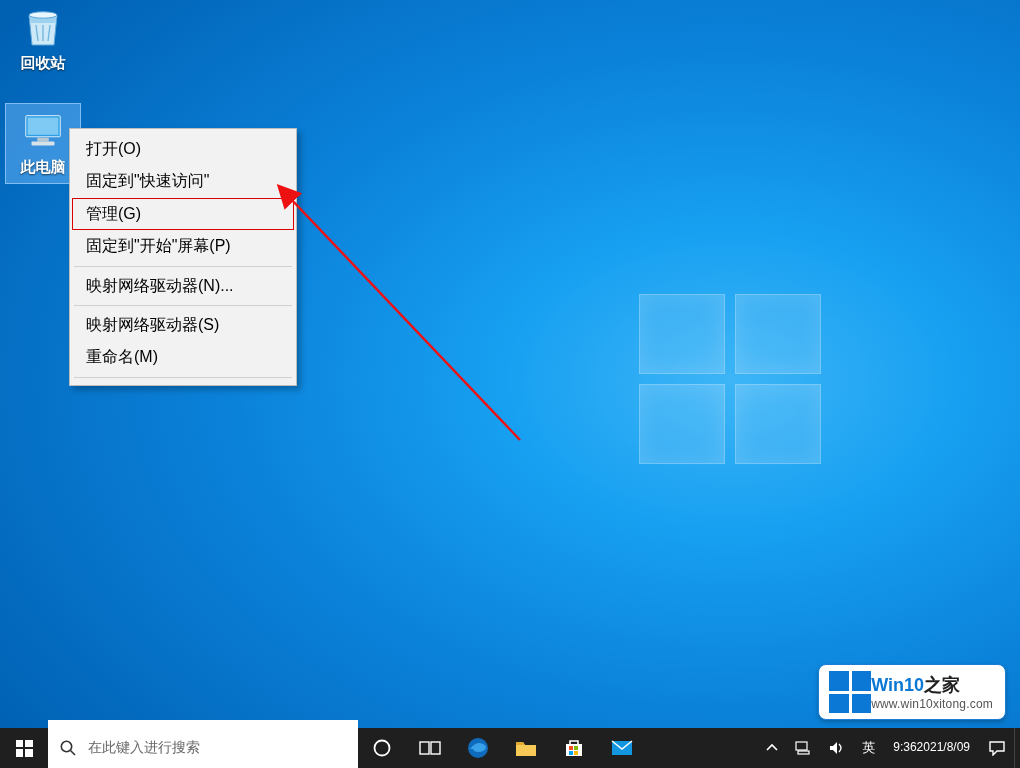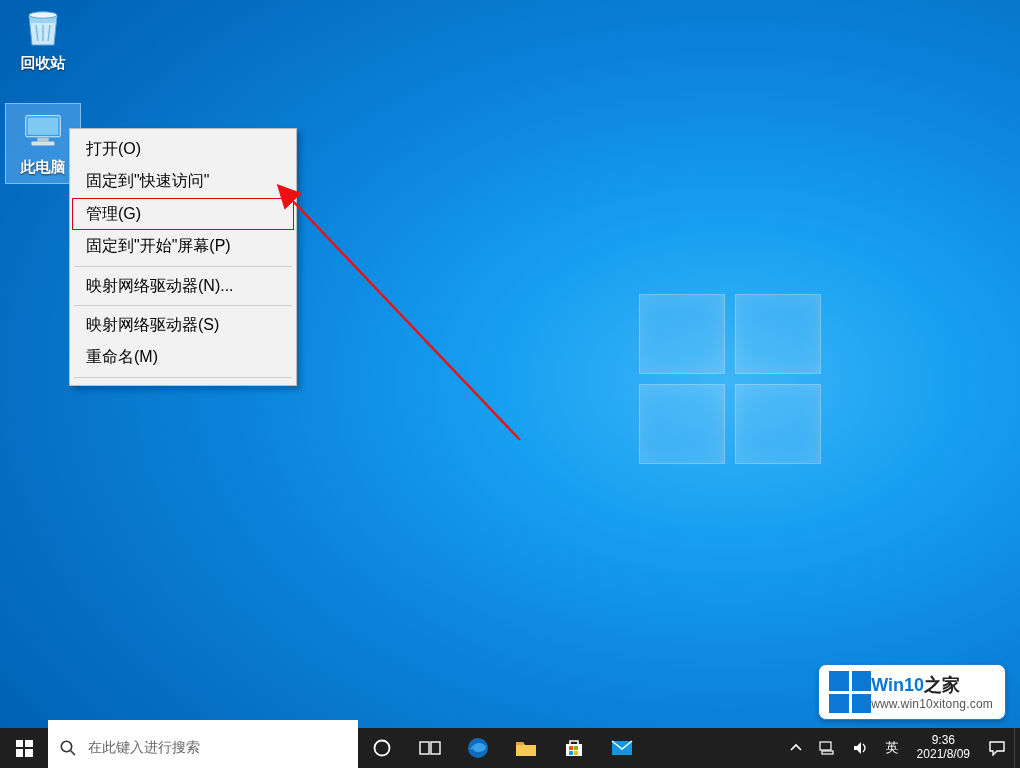--- a/index.html
+++ b/index.html
@@ -66,21 +66,21 @@
   }
   .tb-btn { width:48px; height:40px; display:flex; align-items:center; justify-content:center; }
   .start-logo { width:17px; height:17px; display:grid; grid-template:1fr 1fr/1fr 1fr; gap:2px; }
   .start-logo div { background:#fff; }
   .search {
     width:310px; height:56px; background:#fff; display:flex; align-items:center; color:#666; font-size:14px;
   }
   .search .sico { width:40px; display:flex; align-items:center; justify-content:center; color:#333; }
   .tray { margin-left:auto; display:flex; align-items:center; height:40px; }
   .tray .titem { padding:0 8px; height:40px; display:flex; align-items:center; justify-content:center; font-size:12px; color:#fff; }
-  .tray .clock { flex-direction:column; line-height:1.15; font-size:12px; padding:0 10px; }
+  .tray .clock { flex-direction:row; line-height:1.15; font-size:12px; padding:0 10px; }
   .tray .showdesk { width:6px; height:40px; border-left:1px solid #444; }
 
   svg { display:block; }
 </style>
 </head>
 <body>
 
 <div class="desktop">
 
   <div class="win-logo">

